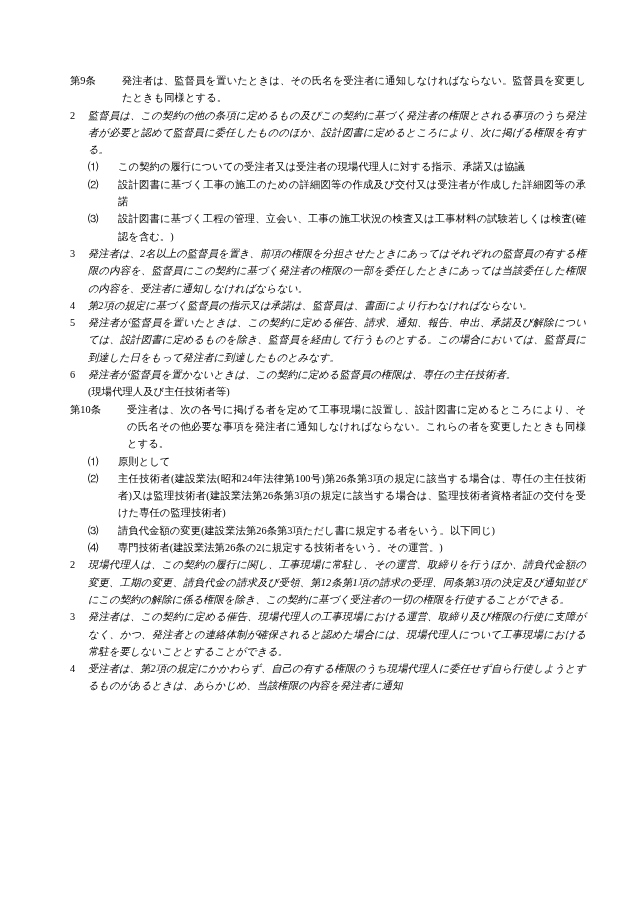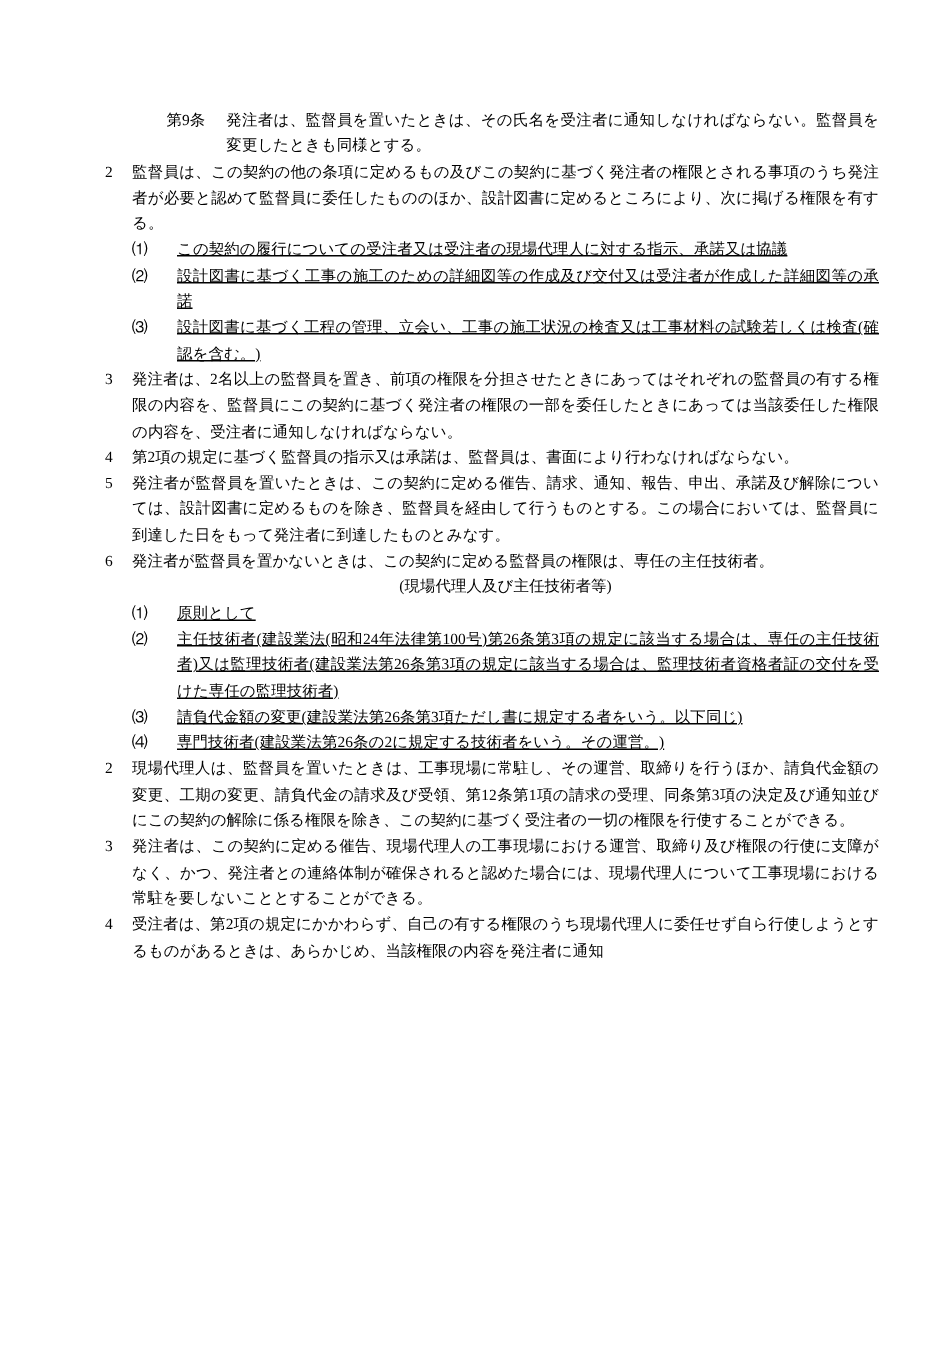--- a/index.html
+++ b/index.html
@@ -29,68 +29,67 @@
   }
 
   
   .art {
     display: flex;
     align-items: flex-start;
   }
   .art-label {
     flex: 0 0 auto;
     white-space: nowrap;
-    margin-left: 41px;
   }
   .art-gap {
     flex: 0 0 auto;
     width: 14px;
   }
   .art-body {
     flex: 1 1 auto;
     text-align: justify;
     text-justify: inter-ideograph;
+    margin-left: 12px;
   }
 
   
   .num {
     display: flex;
     align-items: flex-start;
   }
   .num-mark {
     flex: 0 0 auto;
     width: 18px;
   }
   .num-body {
     flex: 1 1 auto;
     text-align: justify;
     text-justify: inter-ideograph;
+    font-style: italic;
   }
 
   
   .sub {
     display: flex;
     align-items: flex-start;
     padding-left: 18px;
   }
   .sub-mark {
     flex: 0 0 auto;
     width: 30px;
   }
   .sub-body {
     flex: 1 1 auto;
     text-align: justify;
     text-justify: inter-ideograph;
-    text-decoration: underline;
   }
 
   
   .caption {
     padding-left: 18px;
-    text-align: center;
   }
 </style>
 </head>
 <body>
 
 <div class="page">
   <div class="doc" id="doc-root">
       <div class="art">
         <span class="art-label">第9条</span>
         <span class="art-gap"></span>
@@ -122,39 +121,44 @@
       </div>
       <div class="num">
         <span class="num-mark">5</span>
         <span class="num-body">発注者が監督員を置いたときは、この契約に定める催告、請求、通知、報告、申出、承諾及び解除については、設計図書に定めるものを除き、監督員を経由して行うものとする。この場合においては、監督員に到達した日をもって発注者に到達したものとみなす。</span>
       </div>
       <div class="num">
         <span class="num-mark">6</span>
         <span class="num-body">発注者が監督員を置かないときは、この契約に定める監督員の権限は、専任の主任技術者。</span>
       </div>
       <div class="caption">(現場代理人及び主任技術者等)</div>
+      <div class="art">
+        <span class="art-label">第10条</span>
+        <span class="art-gap"></span>
+        <span class="art-body">受注者は、次の各号に掲げる者を定めて工事現場に設置し、設計図書に定めるところにより、その氏名その他必要な事項を発注者に通知しなければならない。これらの者を変更したときも同様とする。</span>
+      </div>
       <div class="sub">
         <span class="sub-mark">⑴</span>
         <span class="sub-body">原則として</span>
       </div>
       <div class="sub">
         <span class="sub-mark">⑵</span>
         <span class="sub-body">主任技術者(建設業法(昭和24年法律第100号)第26条第3項の規定に該当する場合は、専任の主任技術者)又は監理技術者(建設業法第26条第3項の規定に該当する場合は、監理技術者資格者証の交付を受けた専任の監理技術者)</span>
       </div>
       <div class="sub">
         <span class="sub-mark">⑶</span>
         <span class="sub-body">請負代金額の変更(建設業法第26条第3項ただし書に規定する者をいう。以下同じ)</span>
       </div>
       <div class="sub">
         <span class="sub-mark">⑷</span>
         <span class="sub-body">専門技術者(建設業法第26条の2に規定する技術者をいう。その運営。)</span>
       </div>
       <div class="num">
         <span class="num-mark">2</span>
-        <span class="num-body">現場代理人は、監督員を置いたときは、工事現場に常駐し、その運営、取締りを行うほか、請負代金額の変更、工期の変更、請負代金の請求及び受領、第12条第1項の請求の受理、同条第3項の決定及び通知並びにこの契約の解除に係る権限を除き、この契約に基づく受注者の一切の権限を行使することができる。</span>
+        <span class="num-body">現場代理人は、この契約の履行に関し、工事現場に常駐し、その運営、取締りを行うほか、請負代金額の変更、工期の変更、請負代金の請求及び受領、第12条第1項の請求の受理、同条第3項の決定及び通知並びにこの契約の解除に係る権限を除き、この契約に基づく受注者の一切の権限を行使することができる。</span>
       </div>
       <div class="num">
         <span class="num-mark">3</span>
         <span class="num-body">発注者は、この契約に定める催告、現場代理人の工事現場における運営、取締り及び権限の行使に支障がなく、かつ、発注者との連絡体制が確保されると認めた場合には、現場代理人について工事現場における常駐を要しないこととすることができる。</span>
       </div>
       <div class="num">
         <span class="num-mark">4</span>
         <span class="num-body">受注者は、第2項の規定にかかわらず、自己の有する権限のうち現場代理人に委任せず自ら行使しようとするものがあるときは、あらかじめ、当該権限の内容を発注者に通知</span>
       </div>
     </div>

